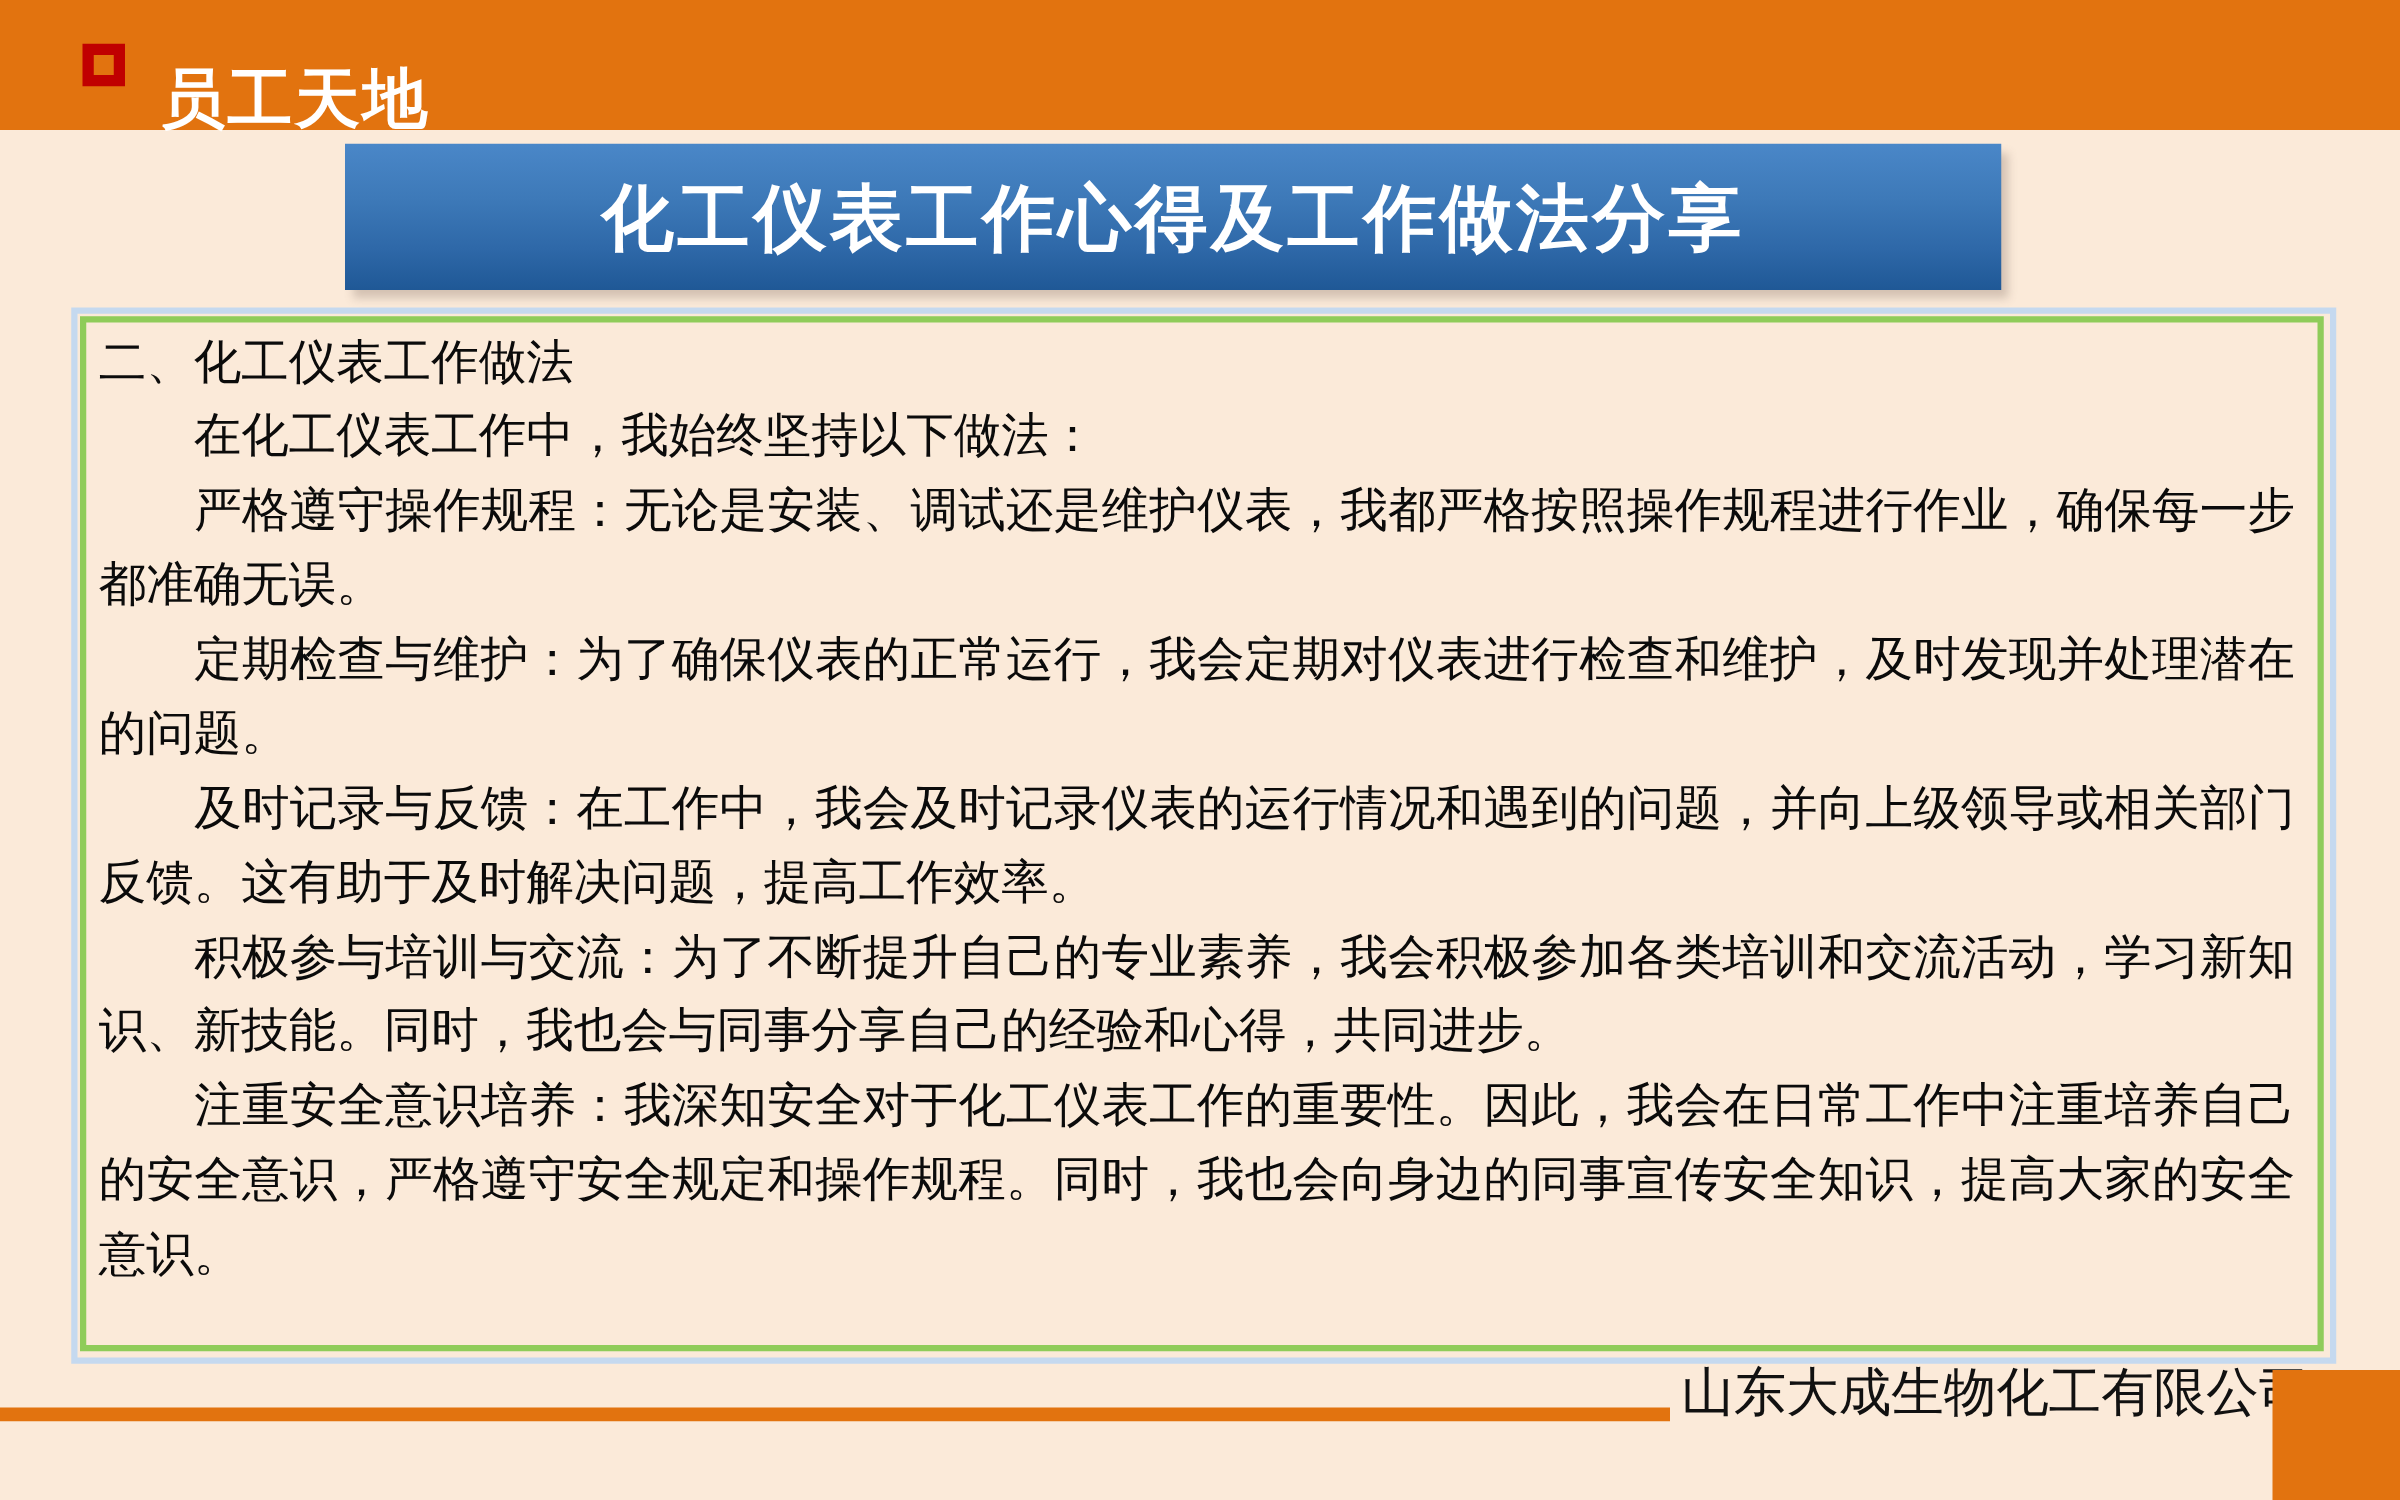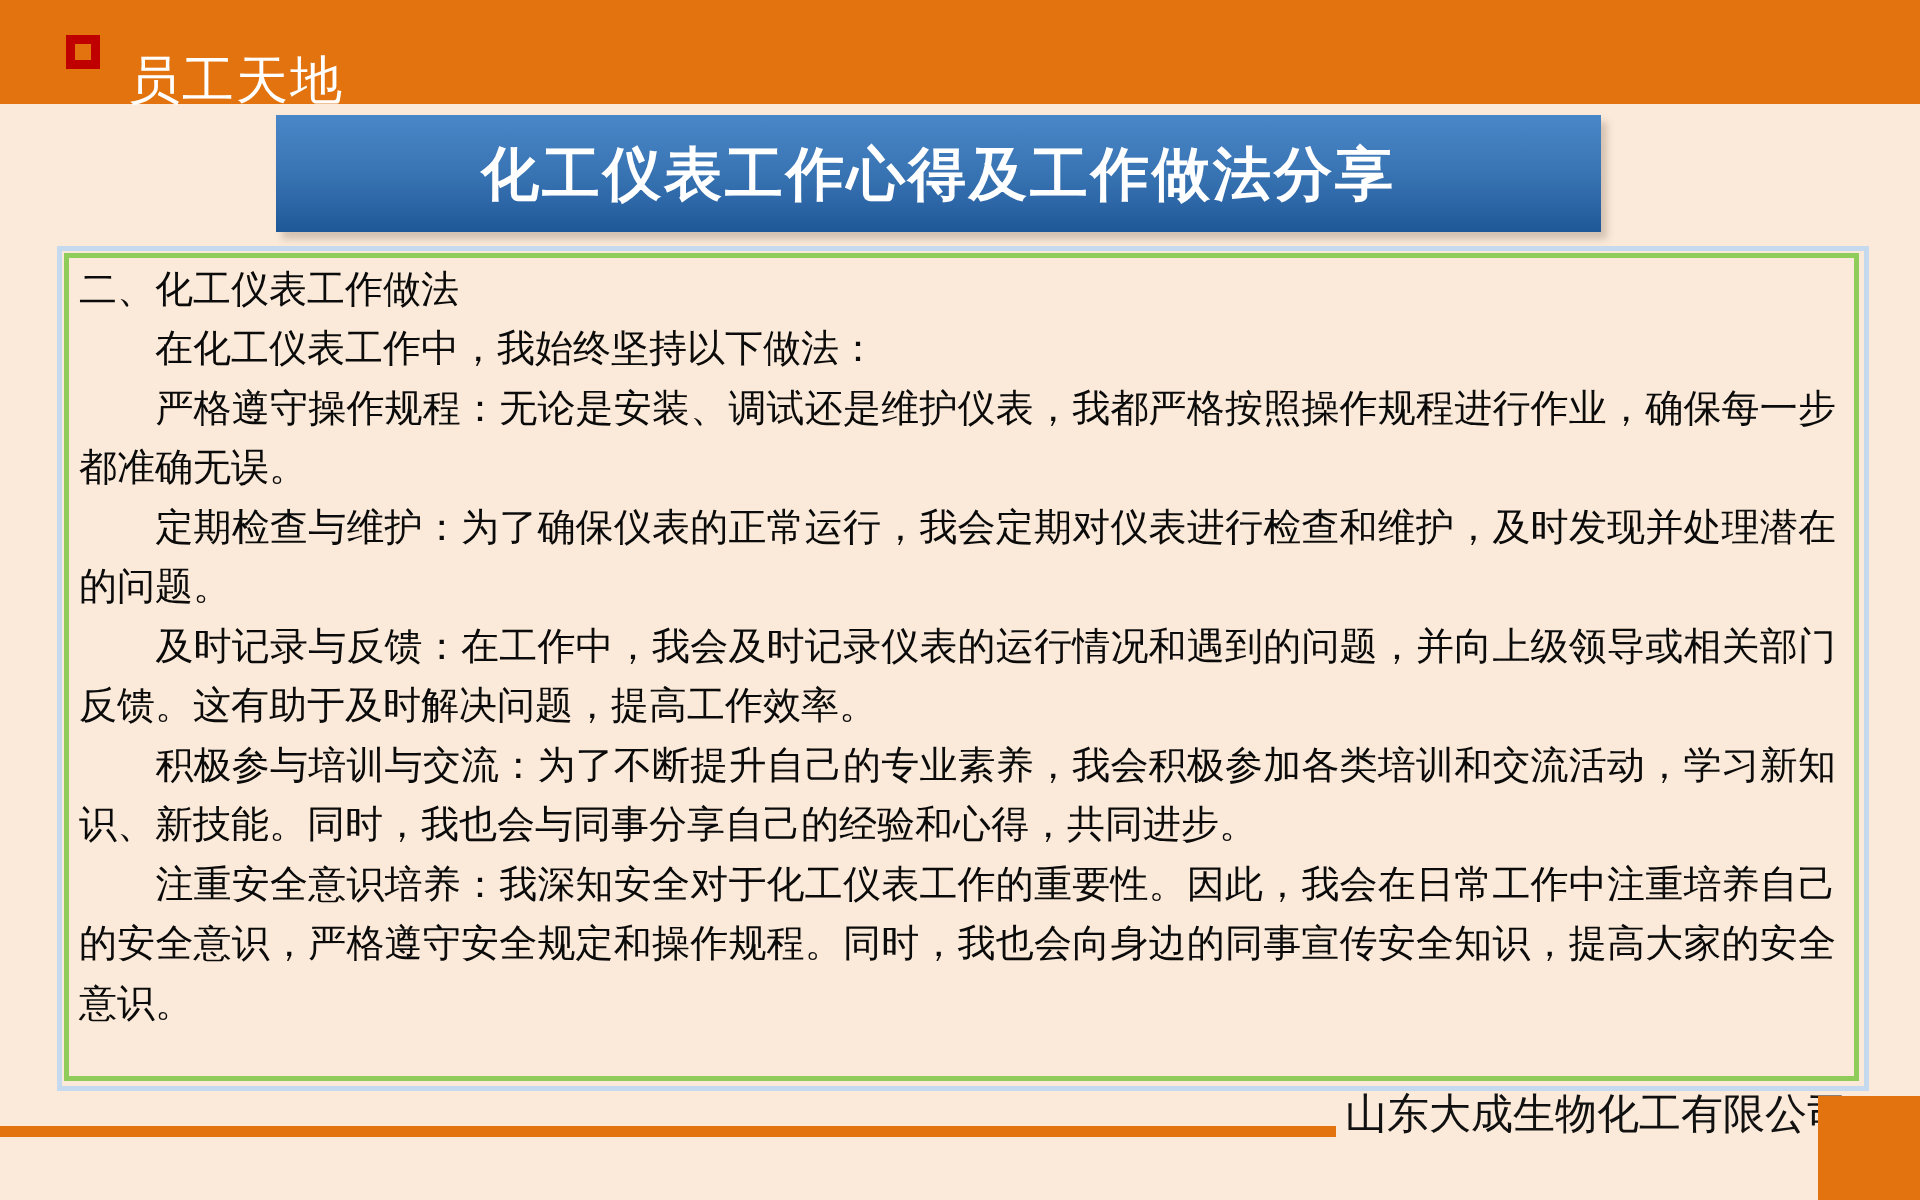--- a/index.html
+++ b/index.html
@@ -39,21 +39,21 @@
     margin-left: 66px;
     border: 9px solid #c00000;
     box-sizing: border-box;
     background: transparent;
   }
   .header-title {
     margin-left: 28px;
     color: #ffffff;
     font-family: "DejaVu Sans", "Liberation Sans", sans-serif;
     font-size: 52px;
-    font-weight: 400;
+    font-weight: 700;
     line-height: 1;
     letter-spacing: 2px;
     position: relative;
     top: 4px;
     margin-top: 48px;
   }
 
   
   .title-banner {
     position: absolute;

